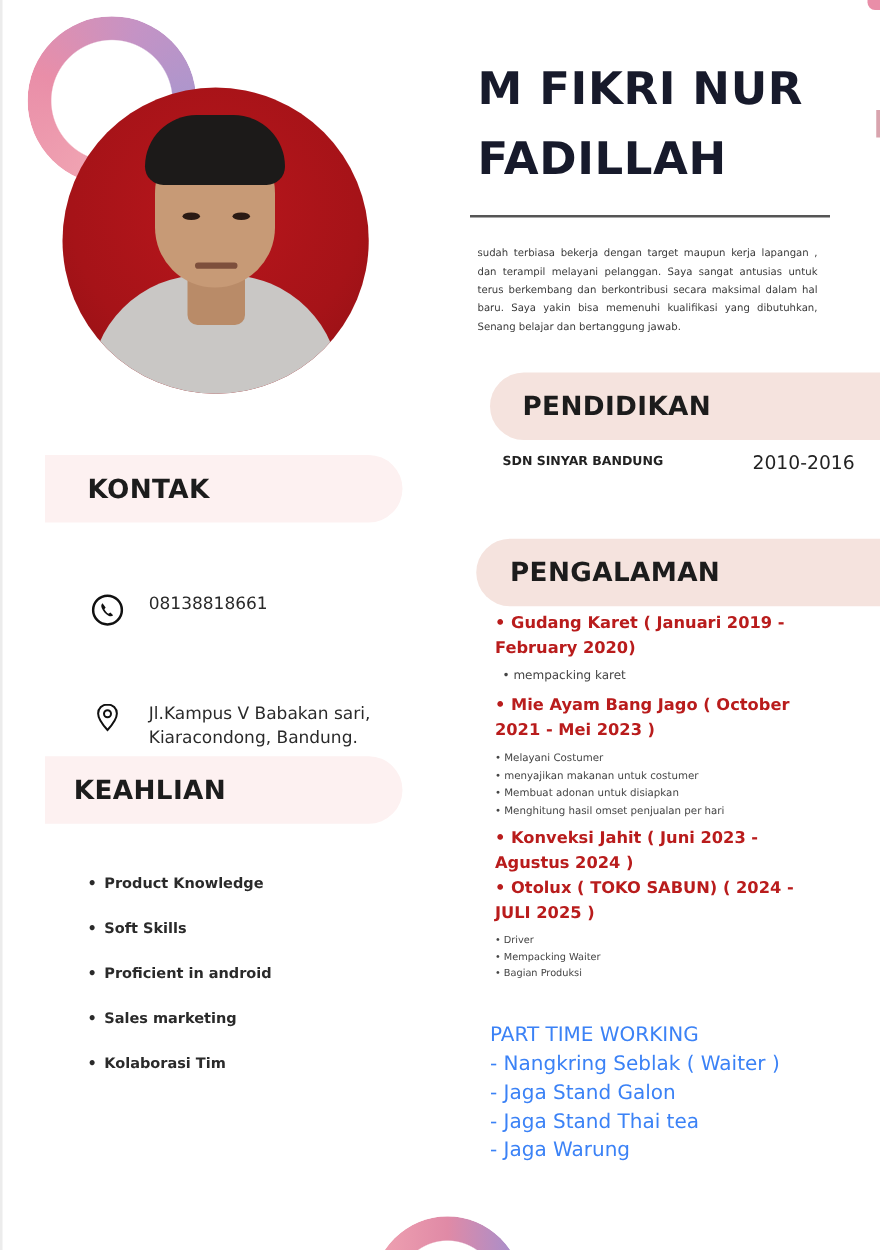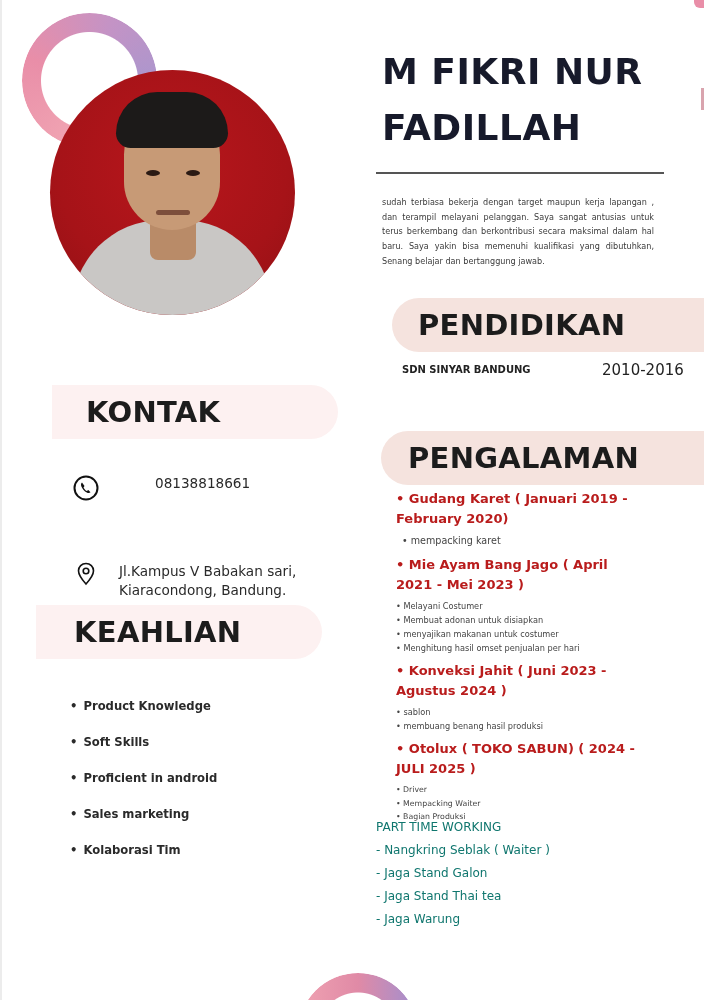--- a/index.html
+++ b/index.html
@@ -32,34 +32,34 @@
 
     
     .name { position: absolute; left: 380px; top: 44px; font-family: "DejaVu Sans", sans-serif; font-weight: bold; font-size: 36px; line-height: 56px; color: #171a2b; letter-spacing: 0.5px; }
     .name-rule { position: absolute; left: 374px; top: 172px; width: 288px; height: 1.5px; background: #555; }
     .summary { position: absolute; left: 380px; top: 195px; width: 272px; font-size: 8.1px; line-height: 14.7px; color: #3a3a3a; text-align: justify; }
 
     
     .pill { position: absolute; height: 54px; background: #f5e3de; display: flex; align-items: center; }
     .pill-right { border-radius: 27px 0 0 27px; }
     .pill-left { border-radius: 0 27px 27px 0; background: #fdf1f1; }
-    .pill span { font-weight: bold; font-size: 29px; color: #1c1c1c; letter-spacing: 0.3px; }
+    .pill span { font-weight: bold; font-size: 21px; color: #1c1c1c; letter-spacing: 0.3px; }
 
     .edu-school { position: absolute; left: 400px; top: 364px; font-size: 10px; font-weight: bold; color: #222; }
     .edu-years { position: absolute; left: 600px; top: 361px; font-size: 15px; color: #222; }
 
     
     .exp { position: absolute; left: 394px; top: 489px; width: 250px; }
     .job-title { font-weight: bold; font-size: 13px; line-height: 20px; color: #b91c1c; }
     .job-tasks { list-style: none; margin: 4px 0 6px 0; }
     .job-tasks li { font-size: 8.2px; line-height: 14px; color: #444; }
     .job-tasks.big li { font-size: 9.6px; line-height: 16px; margin: 4px 0 4px 6px; }
     .job-tasks.small li { font-size: 7.8px; line-height: 13.7px; }
 
-    .parttime { position: absolute; left: 374px; top: 816px; font-size: 12px; line-height: 23px; color: #0f766e; }
+    .parttime { position: absolute; left: 390px; top: 816px; font-size: 16px; line-height: 23px; color: #3b82f6; }
 
     
     .contact-row { position: absolute; left: 70px; display: flex; align-items: flex-start; font-size: 13.6px; color: #2a2a2a; line-height: 19px; }
     .contact-row .ic { width: 28px; height: 28px; margin-right: 19px; flex-shrink: 0; display: flex; align-items: center; justify-content: center; }
 
     
     .skills { position: absolute; left: 68px; top: 697px; list-style: none; }
     .skills li { font-size: 11.6px; font-weight: bold; color: #2a2a2a; height: 36px; line-height: 18px; }
     .skills li::before { content: "\2022"; margin-right: 6px; }
   </style>
@@ -101,58 +101,54 @@
   </div>
 
   <div class="exp">
     <div class="job">
       <div class="job-title">• Gudang Karet ( Januari 2019 - February 2020)</div>
       <ul class="job-tasks big">
         <li>• mempacking karet</li>
       </ul>
     </div>
     <div class="job">
-      <div class="job-title">• Mie Ayam Bang Jago ( April 2021 - Mei 2023 )</div>
+      <div class="job-title">• Mie Ayam Bang Jago ( October 2021 - Mei 2023 )</div>
       <ul class="job-tasks">
         <li>• Melayani Costumer</li>
+        <li>• menyajikan makanan untuk costumer</li>
         <li>• Membuat adonan untuk disiapkan</li>
-        <li>• menyajikan makanan untuk costumer</li>
         <li>• Menghitung hasil omset penjualan per hari</li>
       </ul>
     </div>
     <div class="job">
       <div class="job-title">• Konveksi Jahit ( Juni 2023 - Agustus 2024 )</div>
-      <ul class="job-tasks">
-        <li>• sablon</li>
-        <li>• membuang benang hasil produksi</li>
-      </ul>
     </div>
     <div class="job">
       <div class="job-title">• Otolux ( TOKO SABUN) ( 2024 - JULI 2025 )</div>
       <ul class="job-tasks small">
         <li>• Driver</li>
         <li>• Mempacking Waiter</li>
         <li>• Bagian Produksi</li>
       </ul>
     </div>
   </div>
 
   <div class="parttime">
     <div>PART TIME WORKING</div>
     <div>- Nangkring Seblak ( Waiter )</div>
     <div>- Jaga Stand Galon</div>
     <div>- Jaga Stand Thai tea</div>
     <div>- Jaga Warung</div>
   </div>
 
-  <div class="pill pill-left" style="left:34px; top:385px; width:286px; padding-left:34px;margin-left:16px;">
+  <div class="pill pill-left" style="left:34px; top:364px; width:286px; padding-left:34px;">
     <span>KONTAK</span>
   </div>
 
-  <div class="contact-row" style="top:474px;gap:36px;">
+  <div class="contact-row" style="top:474px;">
     <span class="ic">
       <svg width="26" height="26" viewBox="0 0 26 26">
           <circle cx="13" cy="13" r="11.5" fill="none" stroke="#111" stroke-width="2"></circle>
           <path d="M9 7.5c-1 .8-1.3 2.2-.6 3.9 1 2.5 3 4.8 5.4 6.1 1.5.8 2.9.6 3.7-.3l-2.2-2.2-1.5 1c-1.4-.8-2.6-2.1-3.3-3.6l1-1.4z" fill="#111"></path>
         </svg>
     </span>
     <span>08138818661</span>
   </div>
 
 
@@ -162,21 +158,21 @@
           <path d="M10 1.5c-4.3 0-7.5 3.2-7.5 7.3 0 5 7.5 13.2 7.5 13.2s7.5-8.2 7.5-13.2c0-4.1-3.2-7.3-7.5-7.3z" fill="none" stroke="#111" stroke-width="1.6"></path>
           <circle cx="10" cy="9" r="2.8" fill="none" stroke="#111" stroke-width="1.6"></circle>
         </svg>
     </span>
     <span>
       <span style="display:block;">Jl.Kampus V Babakan sari,</span>
       <span style="display:block;">Kiaracondong, Bandung.</span>
     </span>
   </div>
 
-  <div class="pill pill-left" style="left:34px; top:605px; width:286px; padding-left:38px;">
+  <div class="pill pill-left" style="left:34px; top:605px; width:286px; padding-left:23px;">
     <span>KEAHLIAN</span>
   </div>
 
   <ul class="skills">
     <li>Product Knowledge</li>
     <li>Soft Skills</li>
     <li>Proficient in android</li>
     <li>Sales marketing</li>
     <li>Kolaborasi Tim</li>
   </ul>

